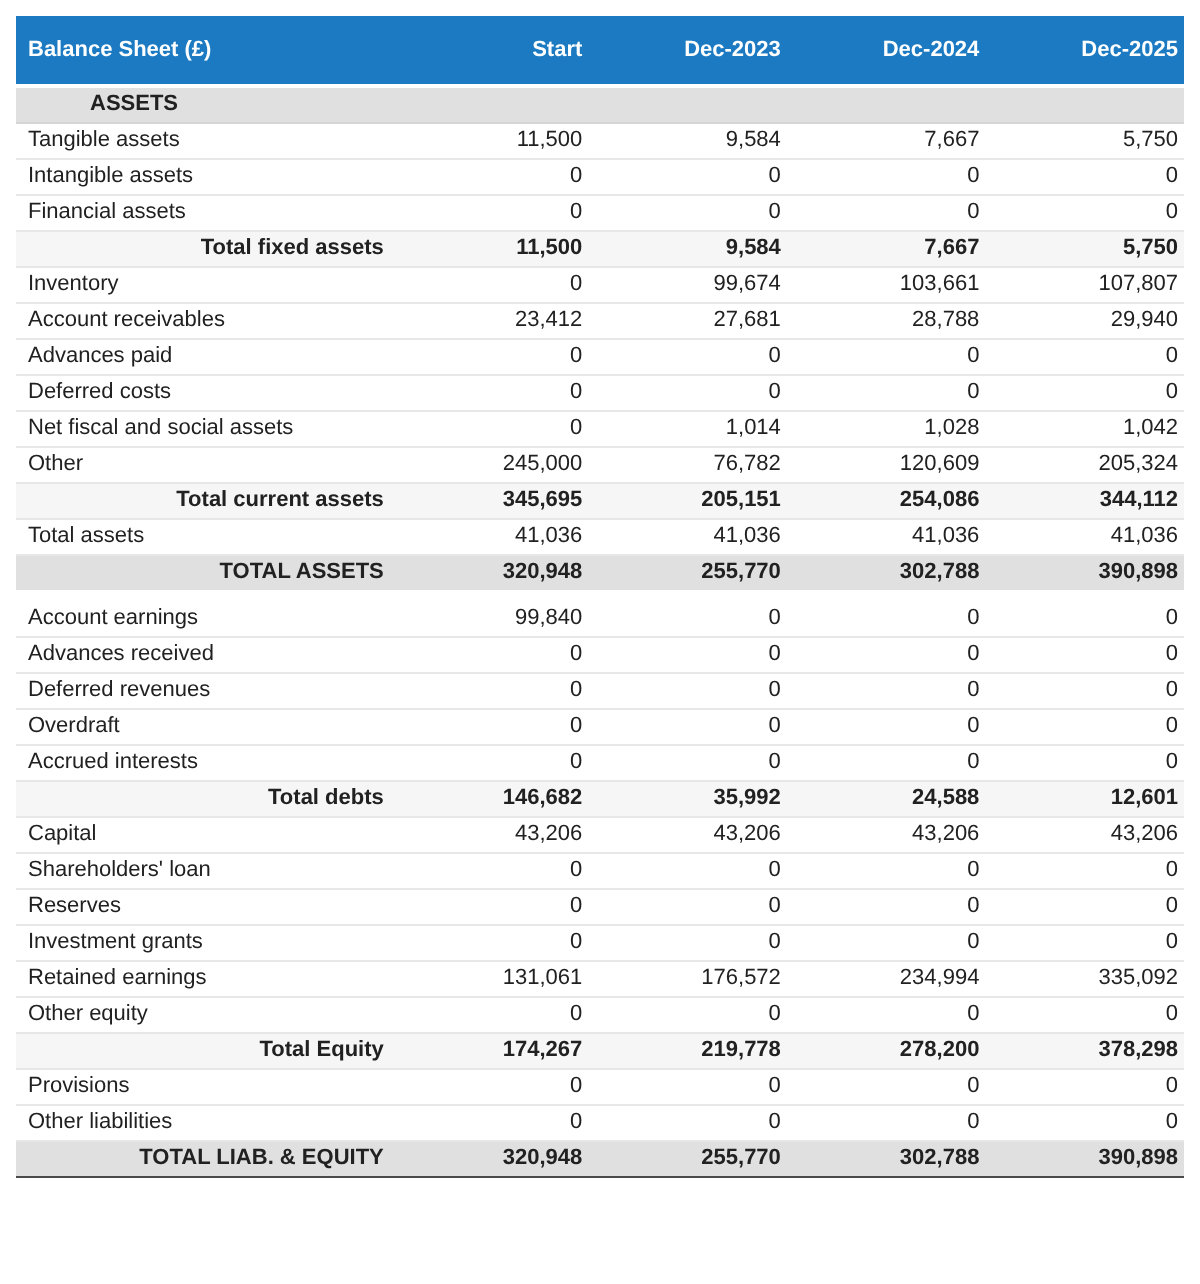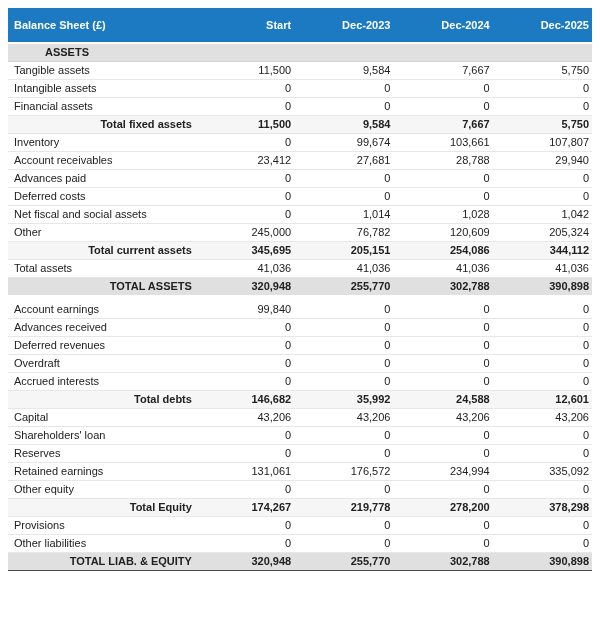--- a/index.html
+++ b/index.html
@@ -256,20 +256,27 @@
           <td class="num">0</td>
         </tr>
         <tr class="normal">
           <td class="label">Reserves</td>
           <td class="num">0</td>
           <td class="num">0</td>
           <td class="num">0</td>
           <td class="num">0</td>
         </tr>
         <tr class="normal">
+          <td class="label">Investment grants</td>
+          <td class="num">0</td>
+          <td class="num">0</td>
+          <td class="num">0</td>
+          <td class="num">0</td>
+        </tr>
+        <tr class="normal">
           <td class="label">Retained earnings</td>
           <td class="num">131,061</td>
           <td class="num">176,572</td>
           <td class="num">234,994</td>
           <td class="num">335,092</td>
         </tr>
         <tr class="normal">
           <td class="label">Other equity</td>
           <td class="num">0</td>
           <td class="num">0</td>

